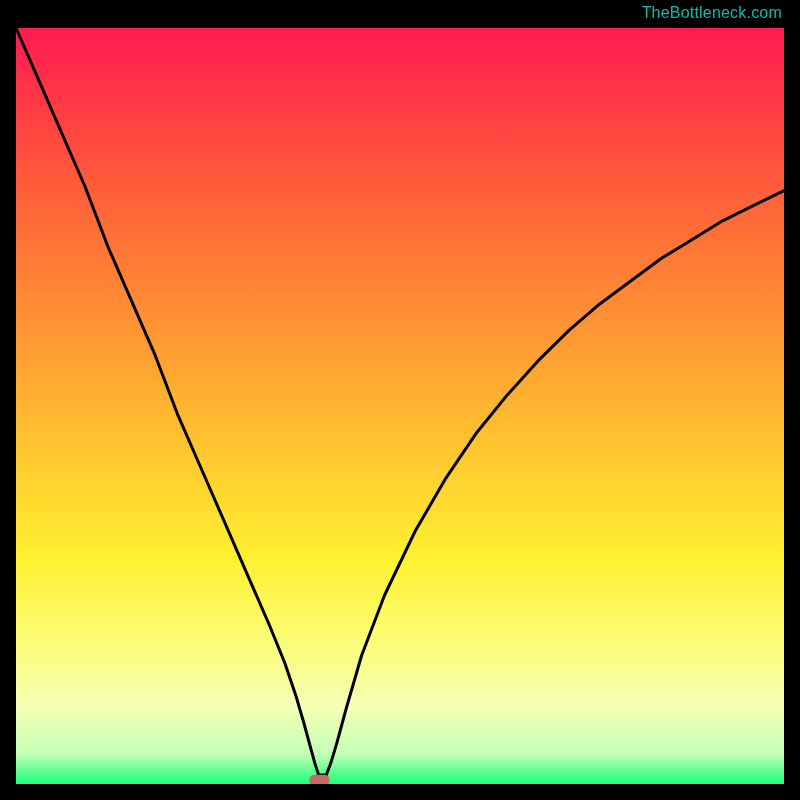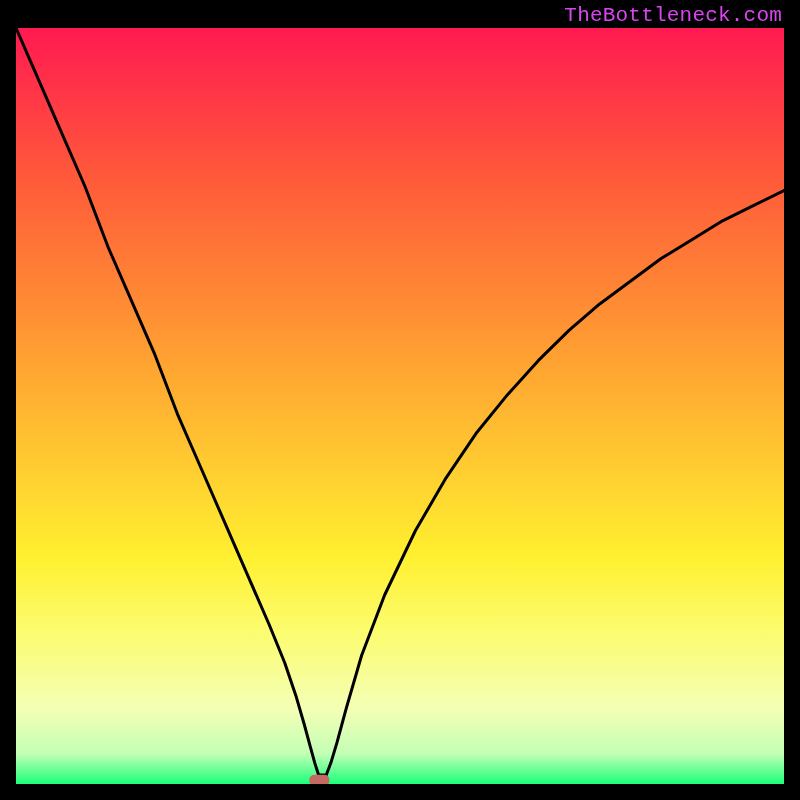--- a/index.html
+++ b/index.html
@@ -16,25 +16,24 @@
     left: 16px;
     top: 28px;
     width: 768px;
     height: 756px;
     background: #000;
   }
   .watermark {
     position: absolute;
     top: 4px;
     right: 18px;
-    color: #d946ef;
-    font-size: 21px;
+    color: #14b8a6;
+    font-size: 16px;
     font-weight: 500;
     letter-spacing: 0.2px;
-    font-family: Liberation Mono, monospace;
   }
   svg { display: block; }
 </style>
 </head>
 <body>
 
 <div class="watermark">TheBottleneck.com</div>
 
 <div class="frame">
   <svg width="768" height="756" viewBox="0 0 768 756" preserveAspectRatio="none">

